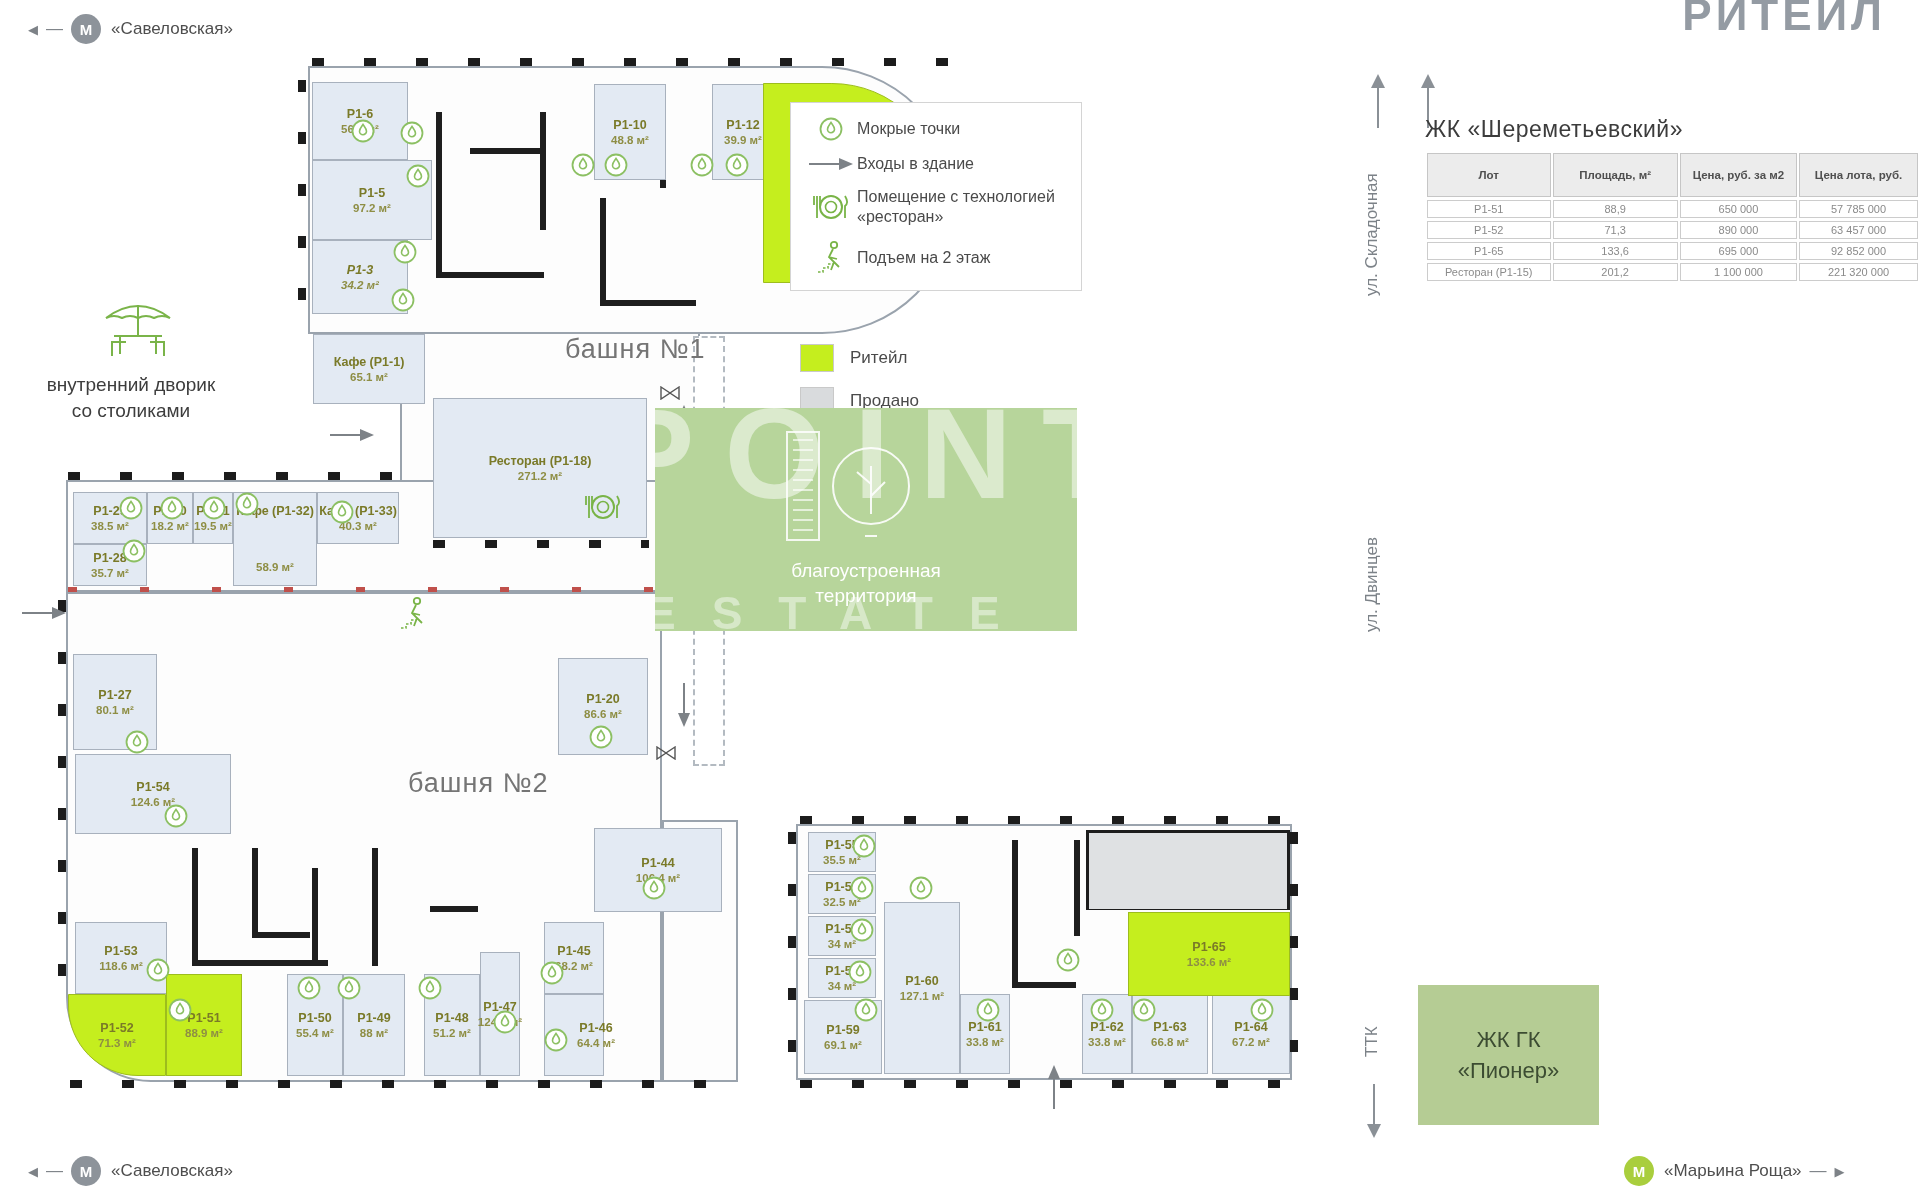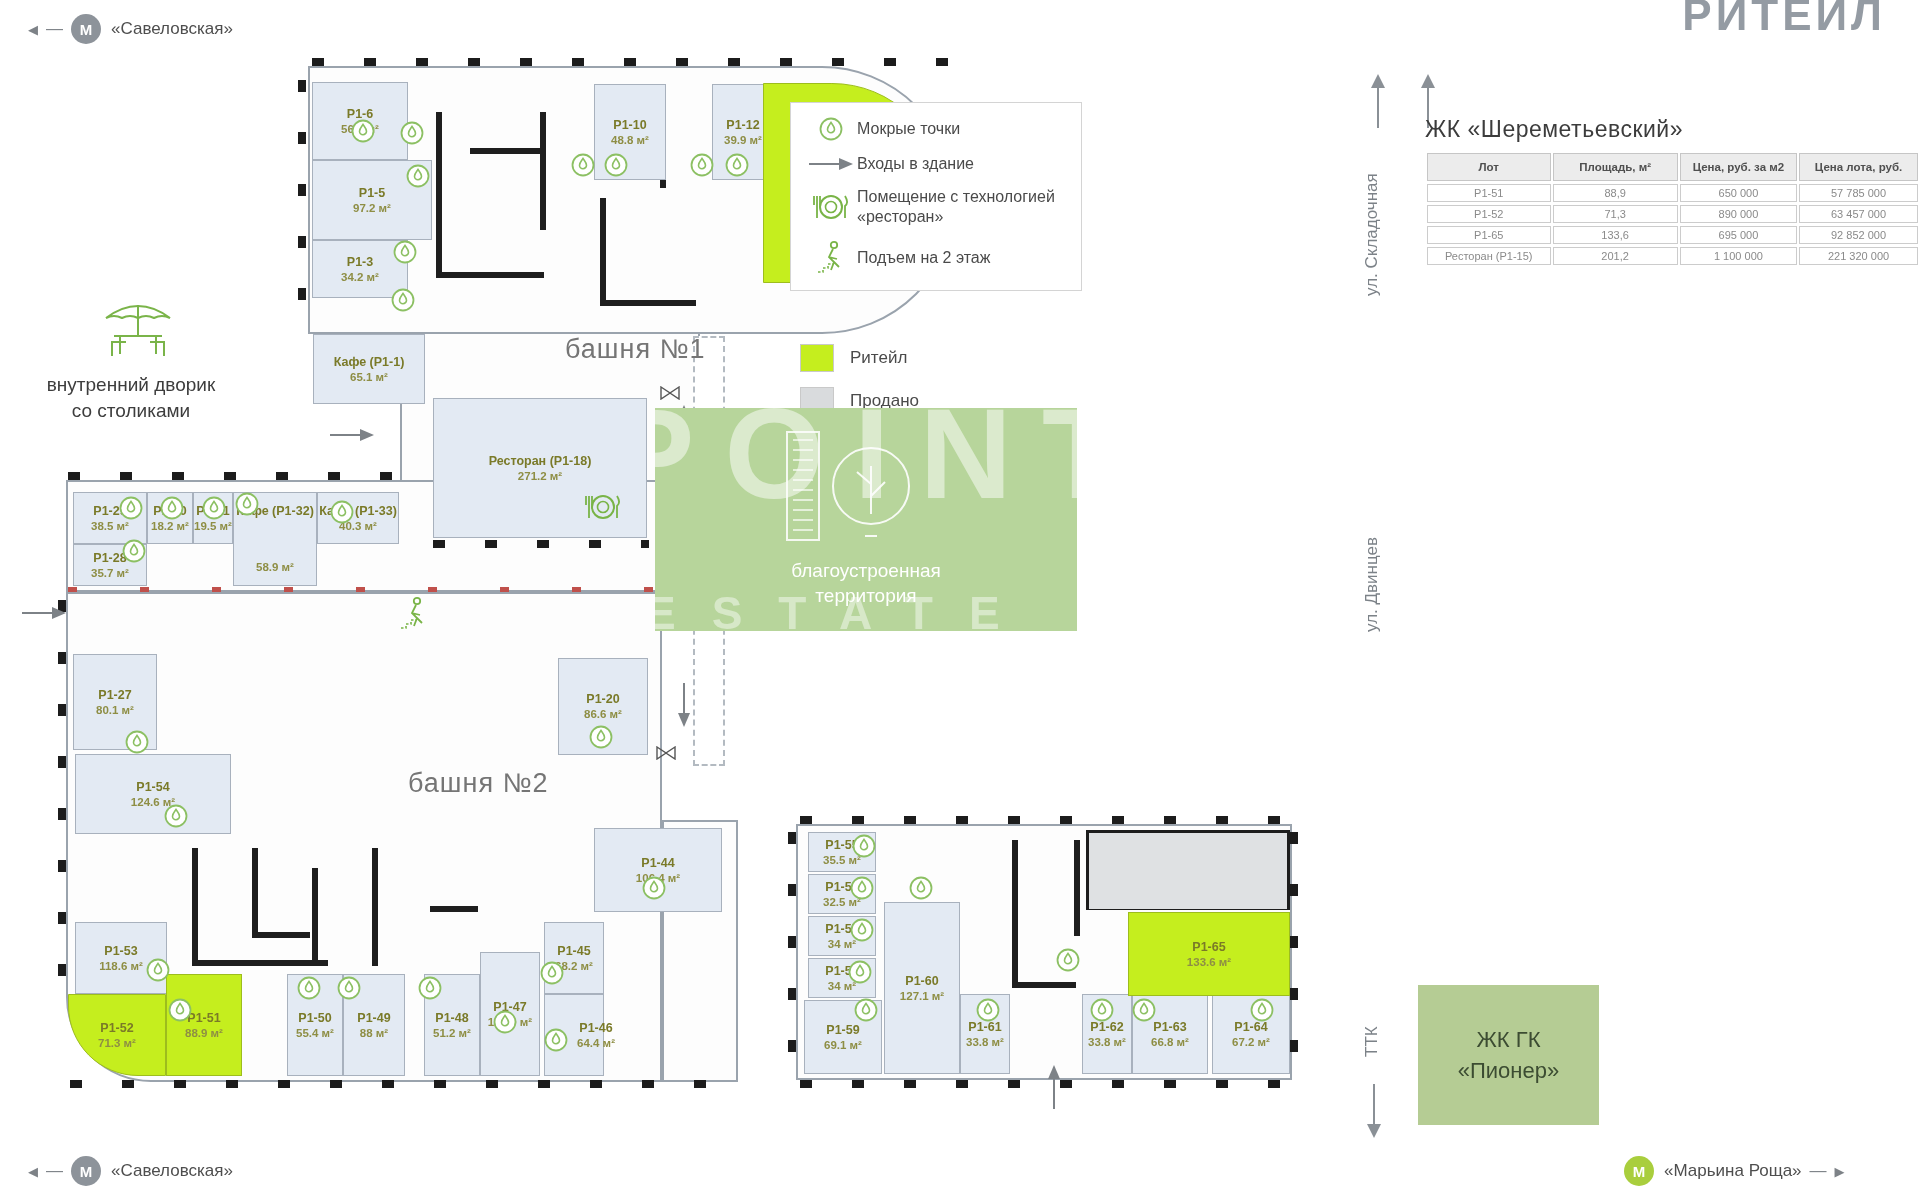--- a/index.html
+++ b/index.html
@@ -38,21 +38,21 @@
   .status-sw{width:34px;height:28px;border:1px solid #c9c9c9;box-sizing:border-box;}
   .status-tx{margin-left:16px;font-size:17px;color:#4a4a4a;}
 
   
   #retail-title{position:absolute;top:-10px;right:34px;font-size:44px;font-weight:600;color:#949ba3;letter-spacing:4px;}
   .street{position:absolute;writing-mode:vertical-rl;transform:rotate(180deg);font-size:17px;color:#7c8288;display:flex;align-items:center;justify-content:center;}
   .street-arrow{position:absolute;}
 
   #complex-title{position:absolute;left:1425px;top:116px;font-size:23px;color:#3c3c3c;letter-spacing:.5px;}
   #price-table{position:absolute;left:1425px;top:150px;border-collapse:separate;border-spacing:2px 3px;}
-  #price-table th{background:#ececec;border:1px solid #c6c6c6;font-size:11.5px;font-weight:bold;color:#4f4f4f;height:26px;padding:0 4px;}
+  #price-table th{background:#ececec;border:1px solid #c6c6c6;font-size:11.5px;font-weight:bold;color:#4f4f4f;height:26px;padding:8px 4px;}
   #price-table td{background:#fff;border:1px solid #cccccc;font-size:11px;color:#8a8a8a;height:16px;text-align:center;padding:0 4px;}
 
   
   #land{position:absolute;left:655px;top:408px;width:422px;height:223px;background:#b7d59b;overflow:hidden;}
   .wm1{position:absolute;left:-46px;top:-28px;font-size:128px;font-weight:bold;letter-spacing:30px;color:rgba(255,255,255,.5);white-space:nowrap;}
   .wm2{position:absolute;left:-10px;top:178px;font-size:46px;font-weight:bold;letter-spacing:36px;color:rgba(255,255,255,.45);white-space:nowrap;}
   .land-label{position:absolute;left:0;width:100%;text-align:center;color:#fff;font-size:19px;line-height:25px;}
   #pioner{position:absolute;left:1418px;top:985px;width:181px;height:140px;background:#b5cc94;display:flex;flex-direction:column;align-items:center;justify-content:center;font-size:22px;color:#3c4c32;line-height:31px;}
 
   
@@ -111,21 +111,21 @@
 
   <div id="plan">
       <div class="unit" style="left: 312px; top: 82px; width: 96px; height: 78px;">
         <div class="unit-id">P1-6</div>
         <div class="unit-area">56.6 м²</div>
       </div>
       <div class="unit" style="left: 312px; top: 160px; width: 120px; height: 80px;">
         <div class="unit-id">P1-5</div>
         <div class="unit-area">97.2 м²</div>
       </div>
-      <div class="unit" style="left: 312px; top: 240px; width: 96px; height: 58px;">
+      <div class="unit" style="left: 312px; top: 240px; width: 96px; height: 74px; font-style: italic;">
         <div class="unit-id">P1-3</div>
         <div class="unit-area">34.2 м²</div>
       </div>
       <div class="unit" style="left: 313px; top: 334px; width: 112px; height: 70px;">
         <div class="unit-id">Кафе (P1-1)</div>
         <div class="unit-area">65.1 м²</div>
       </div>
       <div class="unit" style="left: 594px; top: 84px; width: 72px; height: 96px;">
         <div class="unit-id">P1-10</div>
         <div class="unit-area">48.8 м²</div>
@@ -211,21 +211,21 @@
         <div class="unit-area">55.4 м²</div>
       </div>
       <div class="unit" style="left: 343px; top: 974px; width: 62px; height: 102px;">
         <div class="unit-id">P1-49</div>
         <div class="unit-area">88 м²</div>
       </div>
       <div class="unit" style="left: 424px; top: 974px; width: 56px; height: 102px;">
         <div class="unit-id">P1-48</div>
         <div class="unit-area">51.2 м²</div>
       </div>
-      <div class="unit" style="left: 480px; top: 952px; width: 60px; height: 124px;">
+      <div class="unit" style="left: 480px; top: 952px; width: 40px; height: 124px;">
         <div class="unit-id">P1-47</div>
         <div class="unit-area">124.9 м²</div>
       </div>
       <div class="unit" style="left: 544px; top: 922px; width: 60px; height: 72px;">
         <div class="unit-id">P1-45</div>
         <div class="unit-area">68.2 м²</div>
       </div>
       <div class="unit" style="left: 544px; top: 994px; width: 60px; height: 82px; padding-left: 44px;">
         <div class="unit-id">P1-46</div>
         <div class="unit-area">64.4 м²</div>

